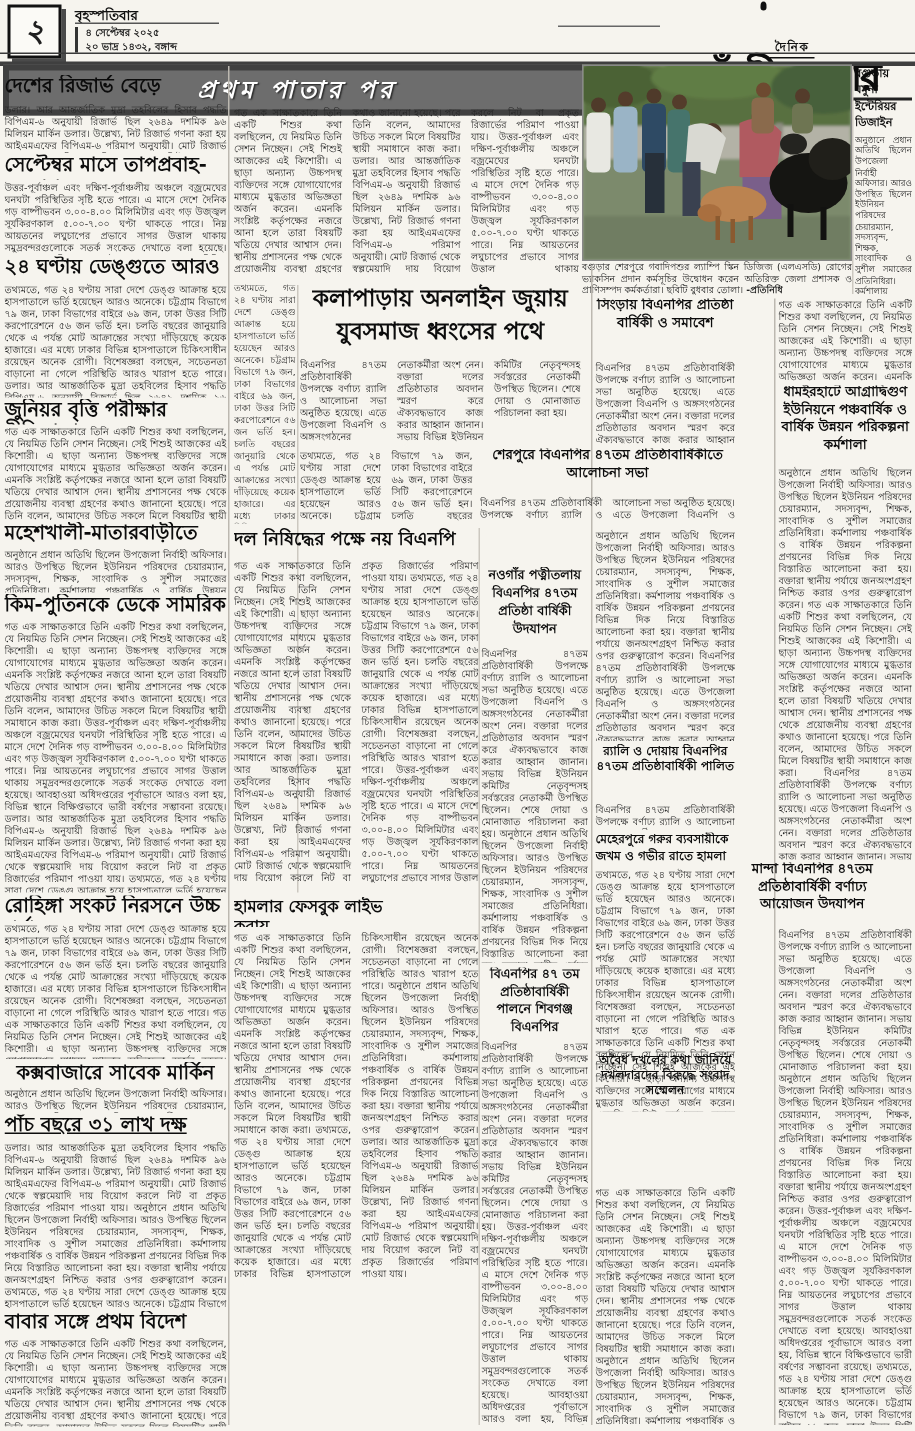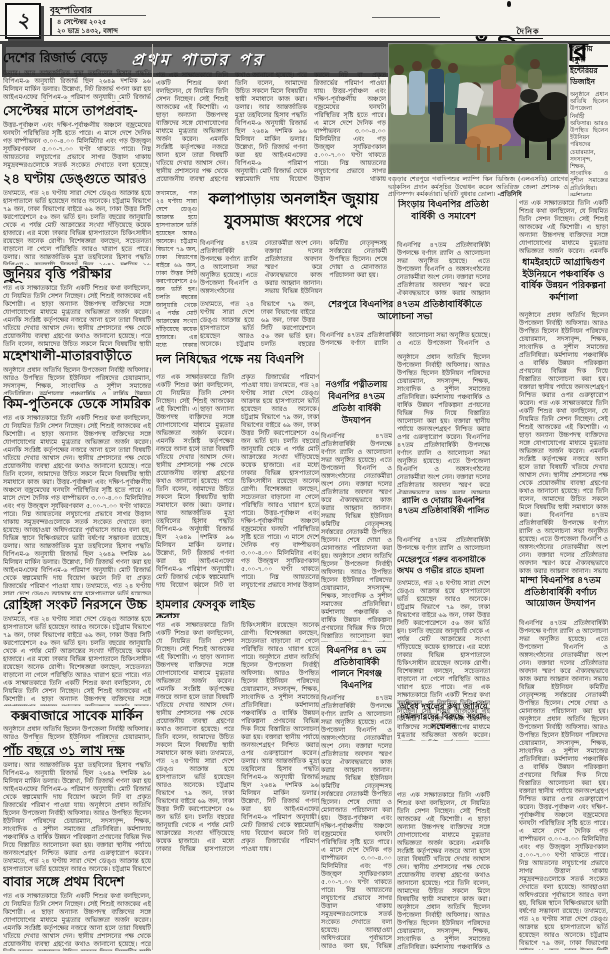--- a/index.html
+++ b/index.html
@@ -80,21 +80,21 @@
   #e2{left:397px;top:536px;width:93px;height:17px;}
   #e3h{left:397px;top:555px;width:93px;height:22px;font-size:8px;line-height:10.5px;text-align:left;}
   #e3{left:397px;top:579px;width:93px;height:162px;}
   #e4h{left:397px;top:702px;width:93px;height:46px;}
   #e4{left:397px;top:791px;width:93px;height:159px;}
   #r0h{left:570px;top:43px;width:38px;height:46px;font-size:7.5px;line-height:11px;}
   #r0{left:570px;top:91px;width:38px;height:105px;font-size:5.8px;line-height:7.2px;}
   #r1{left:519px;top:199px;width:89px;height:56px;}
   #r2h{left:519px;top:257px;width:89px;height:52px;}
   #r2{left:519px;top:311px;width:89px;height:262px;}
-  #r3h{left:516px;top:575px;width:89px;height:42px;}
+  #r3h{left:497px;top:575px;width:89px;height:42px;}
   #r3{left:519px;top:619px;width:89px;height:331px;}
   
   #v1{left:152px;top:44px;height:906px;}
   #v2{left:198px;top:190px;height:405px;background:#ccc8c0;}
   #v3{left:319px;top:352px;height:598px;background:#ccc8c0;}
   #v4{left:394px;top:178px;height:772px;}
   #v5{left:516px;top:199px;height:751px;}
   #v6{left:568px;top:44px;height:152px;background:#ccc8c0;}
 </style>
 </head>

